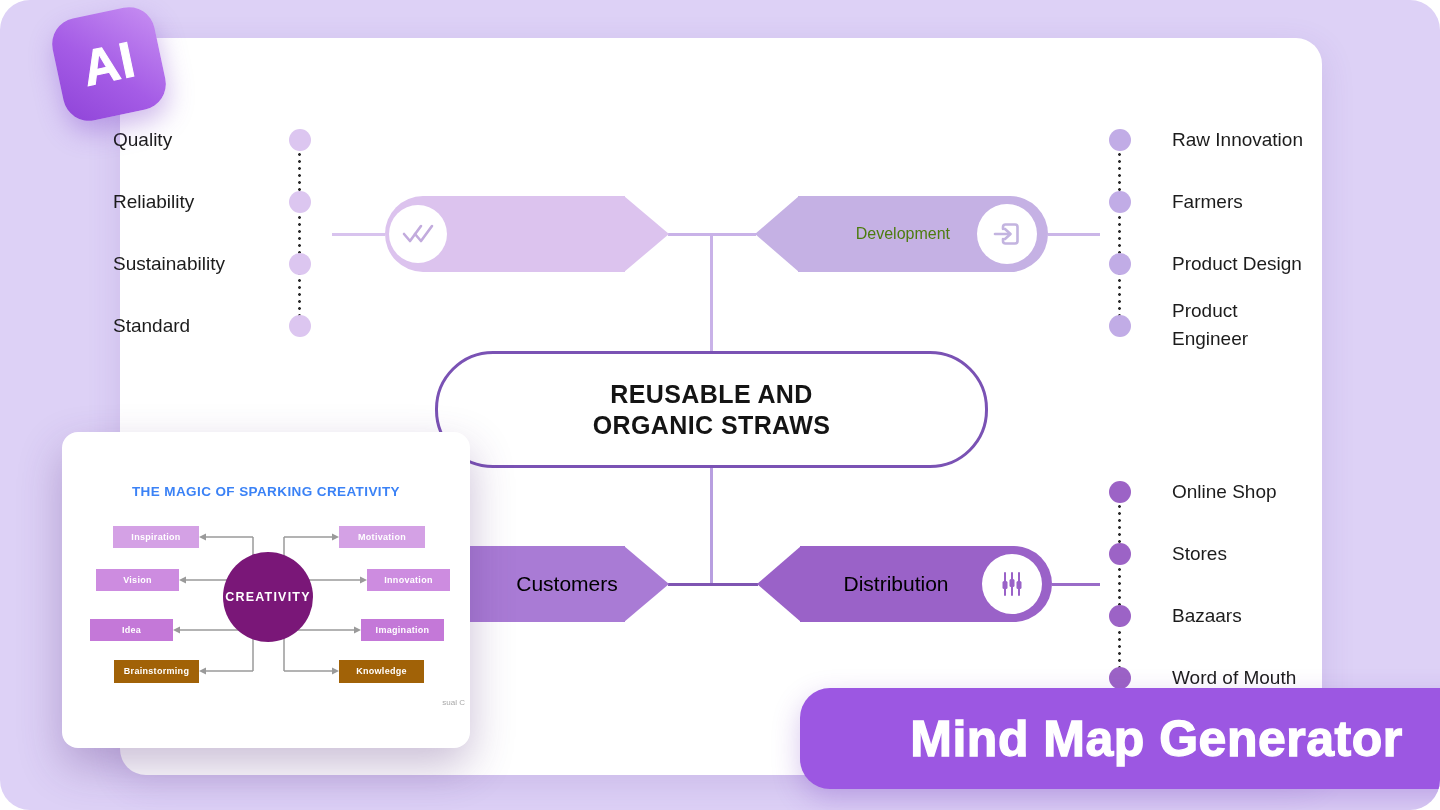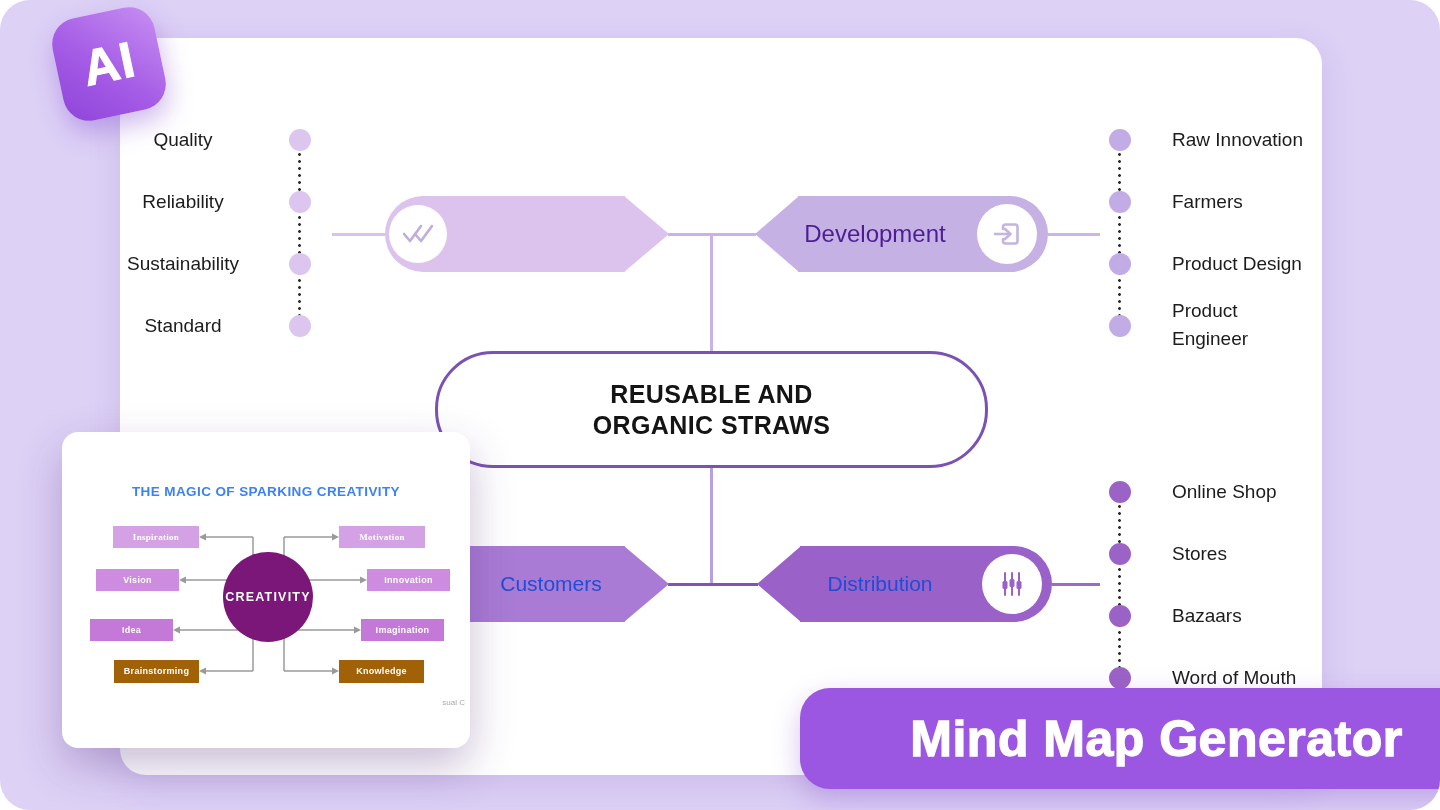--- a/index.html
+++ b/index.html
@@ -7,21 +7,21 @@
   body { font-family:"Liberation Sans", sans-serif; }
   .stage { position:relative; width:1440px; height:810px; background:#ddd1f6; overflow:hidden; border-radius:30px; }
   .abs { position:absolute; }
 
   
   .main-card { left:120px; top:38px; width:1202px; height:737px; background:#ffffff;
                border-radius:26px; box-shadow:0 10px 34px rgba(96,60,160,.14); }
 
   
   .side-label { font-size:19px; color:#1c1c1c; line-height:28px; }
-  .lbl-right { text-align:center; }
+  .lbl-right { text-align:left; }
   .dot-circle { width:22px; height:22px; border-radius:50%; z-index:3; }
   .c-light  { background:#dcc6f0; }
   .c-peri   { background:#c1ace6; }
   .c-deep   { background:#9c63c6; }
   .dots { width:3px; background-image:radial-gradient(circle, #2b2b2b 1.3px, transparent 1.5px);
           background-size:3px 7px; background-repeat:repeat-y; background-position:center top; z-index:2; }
 
   
   .seg { z-index:1; }
 
@@ -31,37 +31,37 @@
   .node-tip-l { z-index:2; clip-path:polygon(100% 0, 0 50%, 100% 100%); }
   .round-l { border-radius:38px 0 0 38px; }
   .round-r { border-radius:0 38px 38px 0; }
   .fill-uf { background:#dcc3ee; }
   .fill-dev { background:#c5b1e4; }
   .fill-cus { background:#a97bd5; }
   .fill-dis { background:#9a62c8; }
   .node-circle { background:#ffffff; border-radius:50%; z-index:3; display:flex; align-items:center; justify-content:center; }
   .node-label { z-index:3; text-align:center; }
   .t-uf  { color:#9c5fc6; font-size:20px; line-height:30px; }
-  .t-dev { color:#4c1d95; font-size:24px; line-height:76px; }
-  .t-white { color:#1d4ed8; font-size:21px; line-height:76px; }
+  .t-dev { color:#4d7c0f; font-size:16px; line-height:76px;text-align:right; }
+  .t-white { color:#000000; font-size:21px; line-height:76px;margin-left:16px; }
 
   
   .center-node { left:315px; top:313px; width:553px; height:117px; background:#ffffff;
                  border:3px solid #7a52b4; border-radius:58px; z-index:3;
                  display:flex; flex-direction:column; align-items:center; justify-content:center; }
   .center-node div { font-size:25px; font-weight:bold; color:#141414; letter-spacing:.4px; line-height:31px; }
 
   
   .mini-card { left:62px; top:432px; width:408px; height:316px; background:#ffffff; border-radius:16px;
                box-shadow:0 18px 44px rgba(80,40,120,.30); z-index:5; }
   .mini-title { left:0; top:52px; width:100%; text-align:center; font-size:13.5px; font-weight:bold;
                 color:#3b82f6; letter-spacing:.4px; }
   .mini-box { height:22px; line-height:22px; text-align:center; color:#fff; font-size:9px;
               font-weight:bold; letter-spacing:.3px; z-index:2; }
-  .mb1 { background:#d4a1e5;font-family:Liberation Serif, serif; } .mb2 { background:#cd8ce0; } .mb3 { background:#c478d8; } .mb4 { background:#a16207; }
+  .mb1 { background:#d4a1e5; } .mb2 { background:#cd8ce0; } .mb3 { background:#c478d8; } .mb4 { background:#a16207; }
   .mini-circle { left:161px; top:120px; width:90px; height:90px; border-radius:50%; background:#7a1778;
                  color:#fff; font-size:12.5px; font-weight:bold; letter-spacing:1.2px; text-align:center;
                  line-height:90px; z-index:3; }
   .mini-watermark { right:5px; top:266px; font-size:8px; color:#a8a8a8; z-index:2; }
 
   
   .banner { left:800px; top:688px; width:713px; height:101px; background:#9c57e2; border-radius:30px;
             z-index:6; display:flex; align-items:center; justify-content:center;
             box-shadow:0 10px 28px rgba(110,50,190,.28); }
   .banner span { color:#ffffff; font-size:50px; font-weight:bold; -webkit-text-stroke:1.3px #ffffff; letter-spacing:.5px; }

